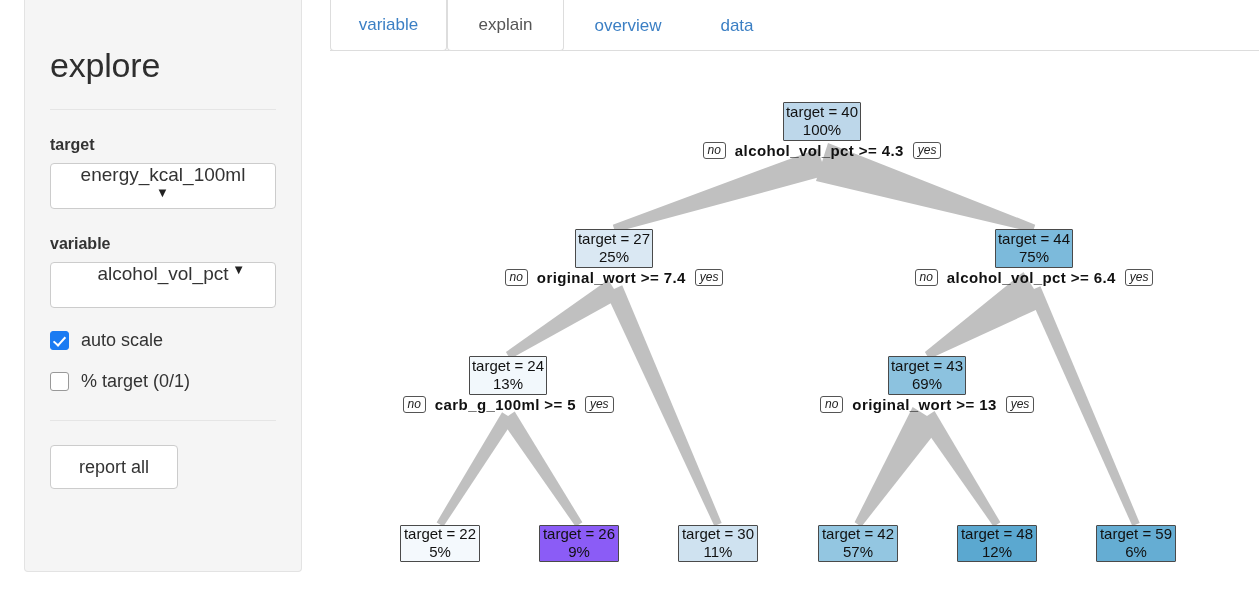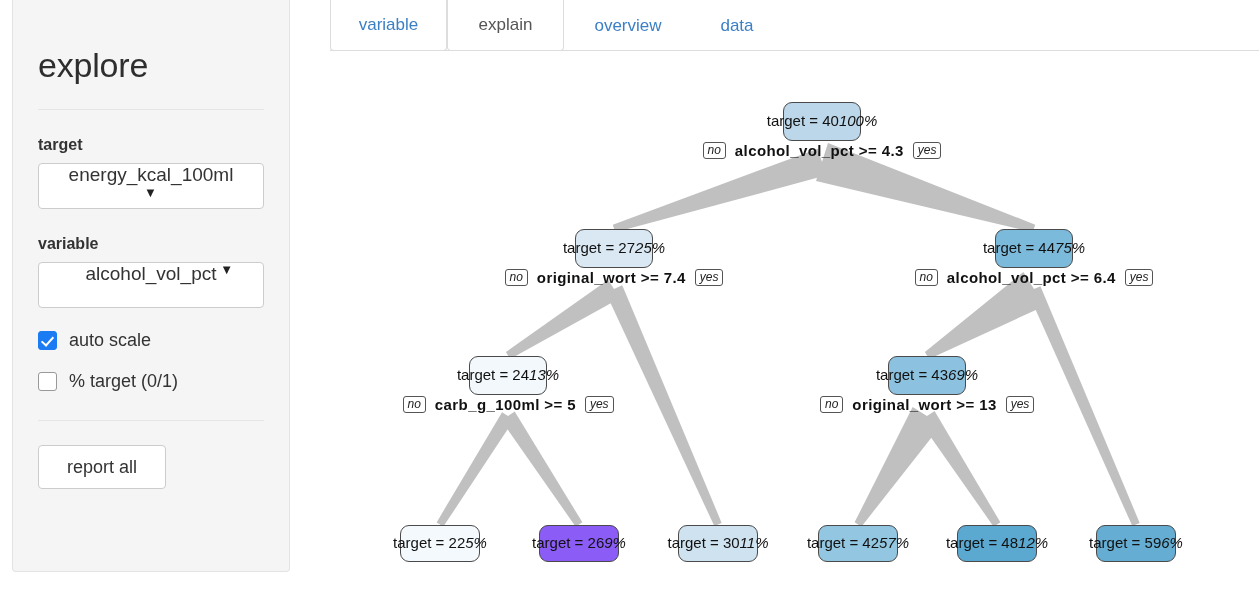--- a/index.html
+++ b/index.html
@@ -8,21 +8,21 @@
     width: 1259px; height: 592px;
     background: #ffffff;
     font-family: "Liberation Sans", sans-serif;
     overflow: hidden;
   }
   #root { position: relative; width: 1259px; height: 592px; }
 
   
   .sidebar {
     position: absolute;
-    left: 12px; top: 0px;
+    left: 24px; top: 0px;
     width: 278px; height: 572px;
     background: #f5f5f5;
     border: 1px solid #e3e3e3;
     border-top: none;
     border-radius: 0 0 4px 4px;
     padding: 0 25px;
   }
   .sidebar-title {
     font-size: 34px;
     font-weight: 400;
@@ -164,31 +164,32 @@
   .tree {
     position: absolute;
     left: 330px; top: 51px;
     width: 929px; height: 541px;
   }
   svg.edges { position: absolute; left: 0; top: 0; }
 
   .node {
     position: absolute;
     border: 1px solid #4a4a4a;
-    border-radius: 9px;
-    display: flex;
+    border-radius: 1px;
+    display: flex;
+    flex-direction: column;
     align-items: center;
     justify-content: center;
     font-size: 15px;
     color: #111111;
     line-height: 1.18;
     z-index: 5;
     white-space: nowrap;
   }
-  .node .ln2 { font-size: 15px; font-style: italic; }
+  .node .ln2 { font-size: 15px; }
 
   .split {
     position: absolute;
     display: flex;
     align-items: center;
     z-index: 6;
     white-space: nowrap;
     font-size: 15px;
   }
   .split .cond {

